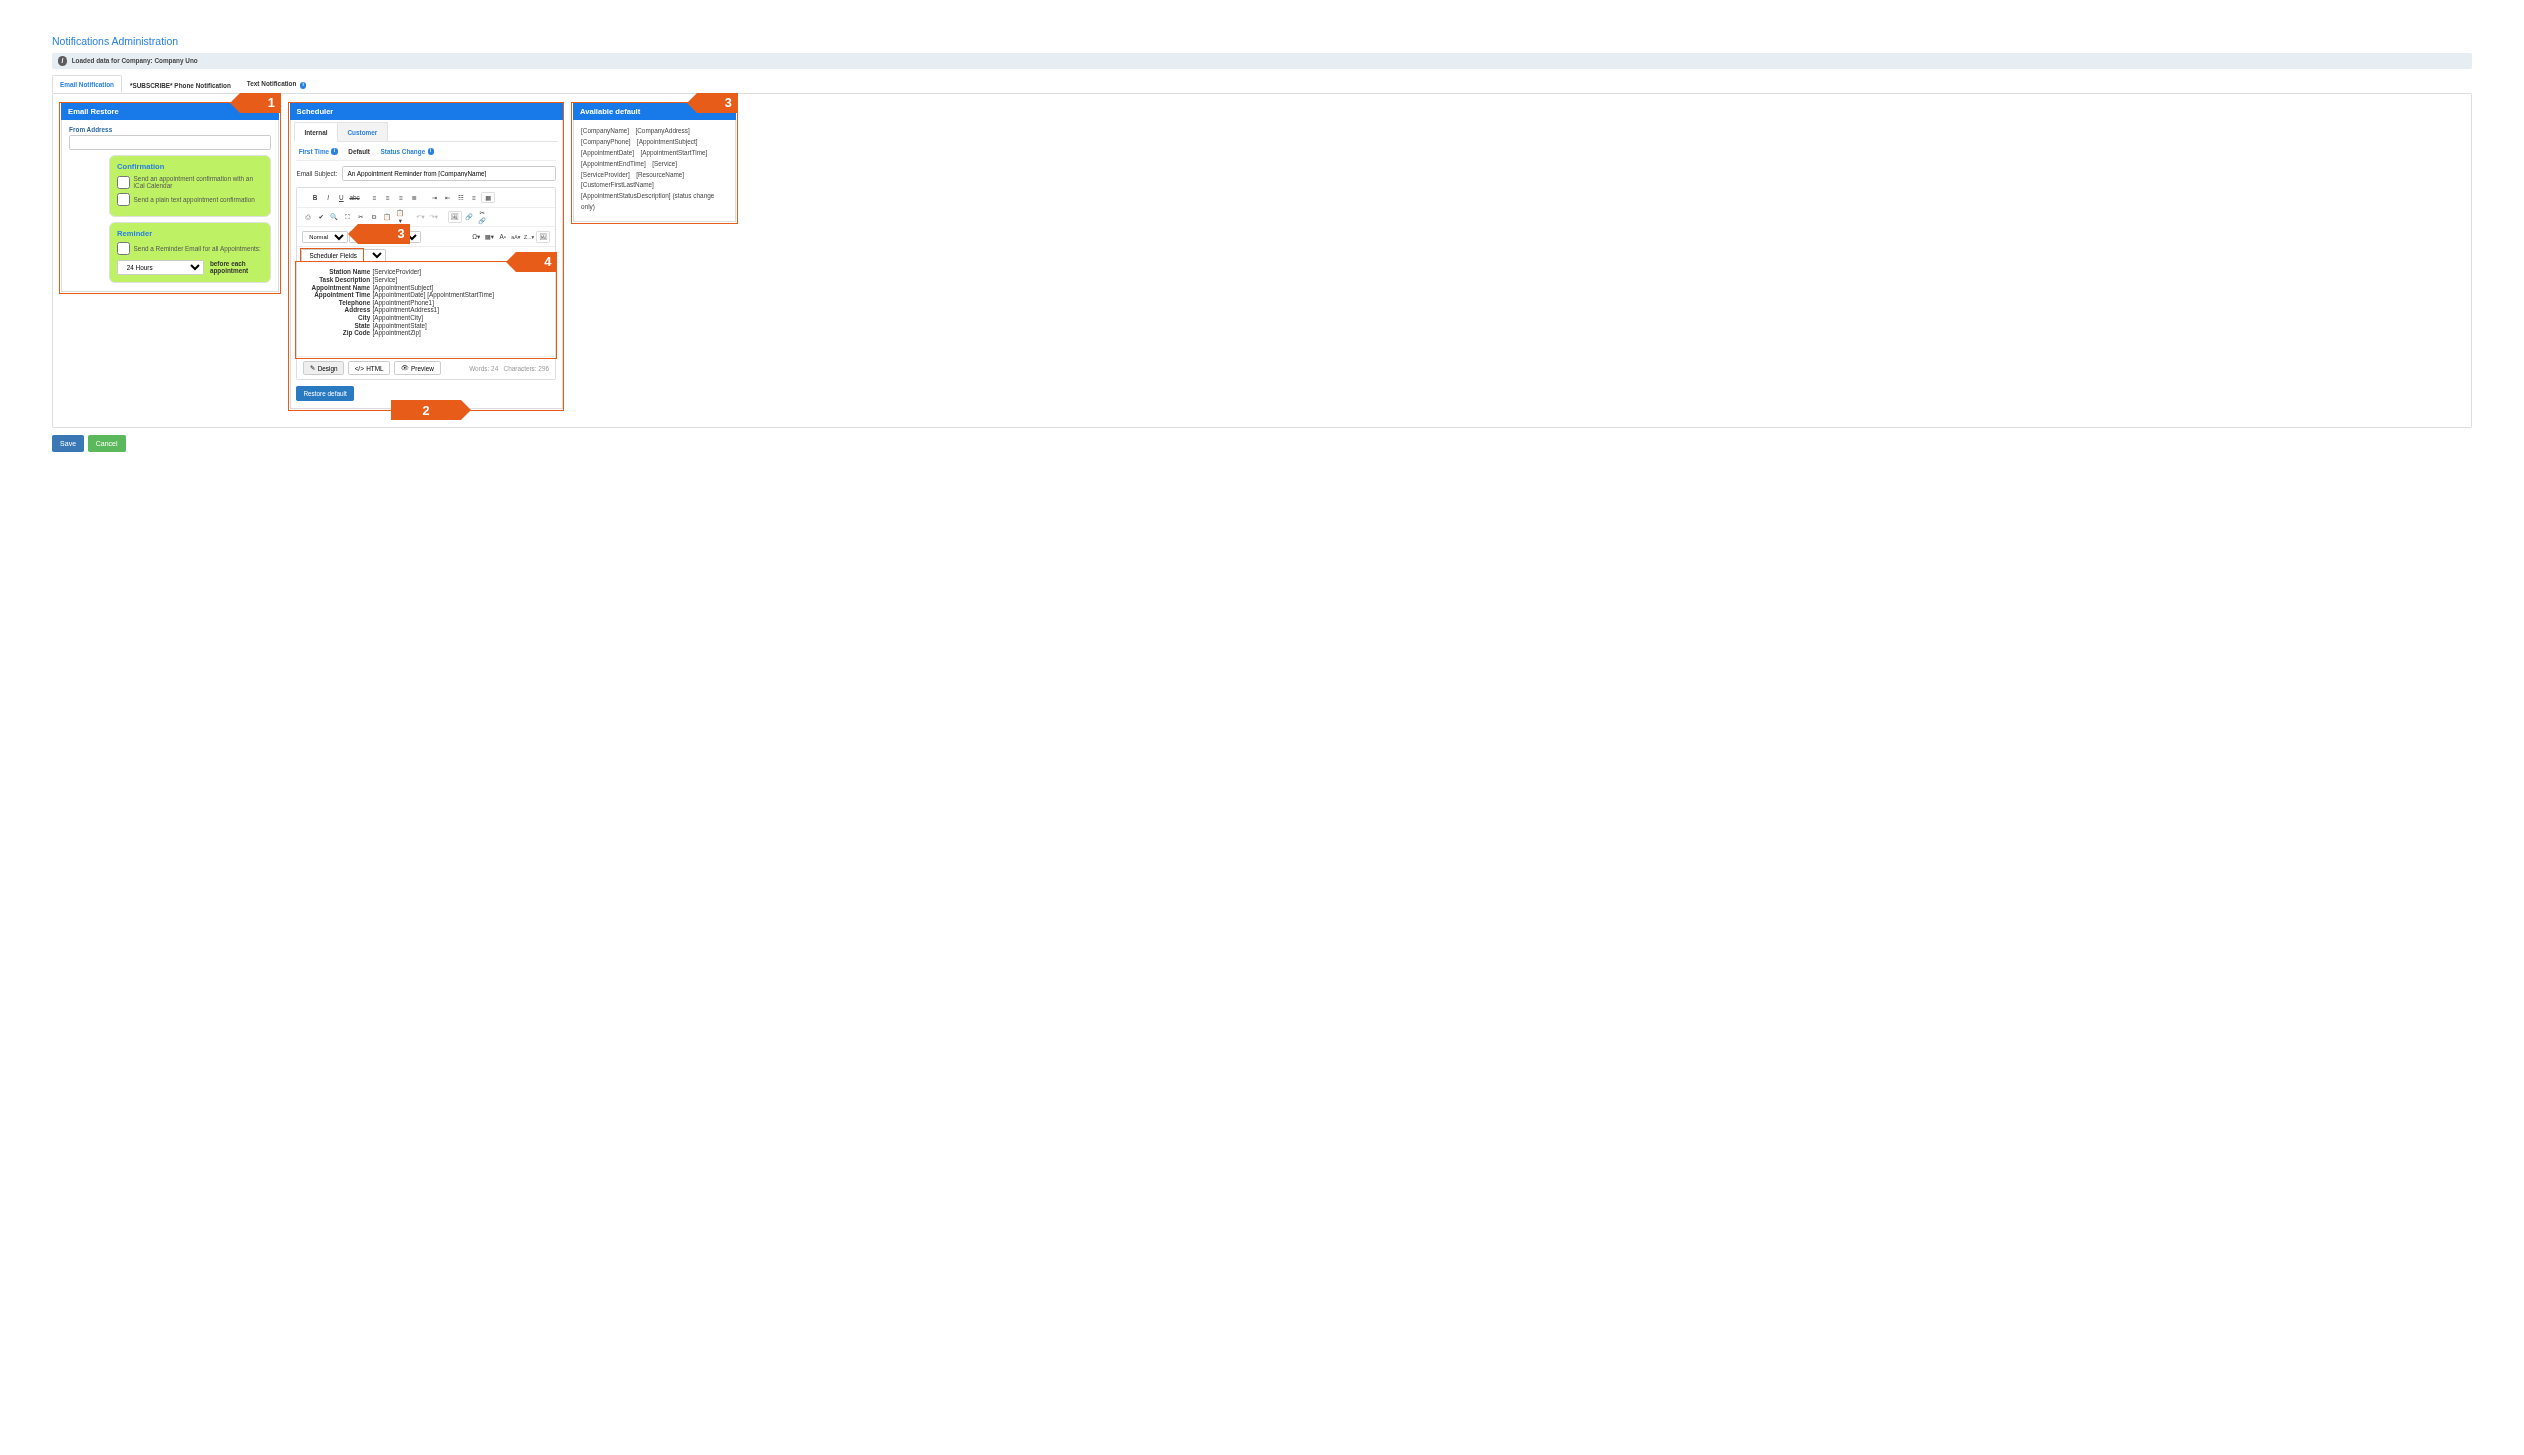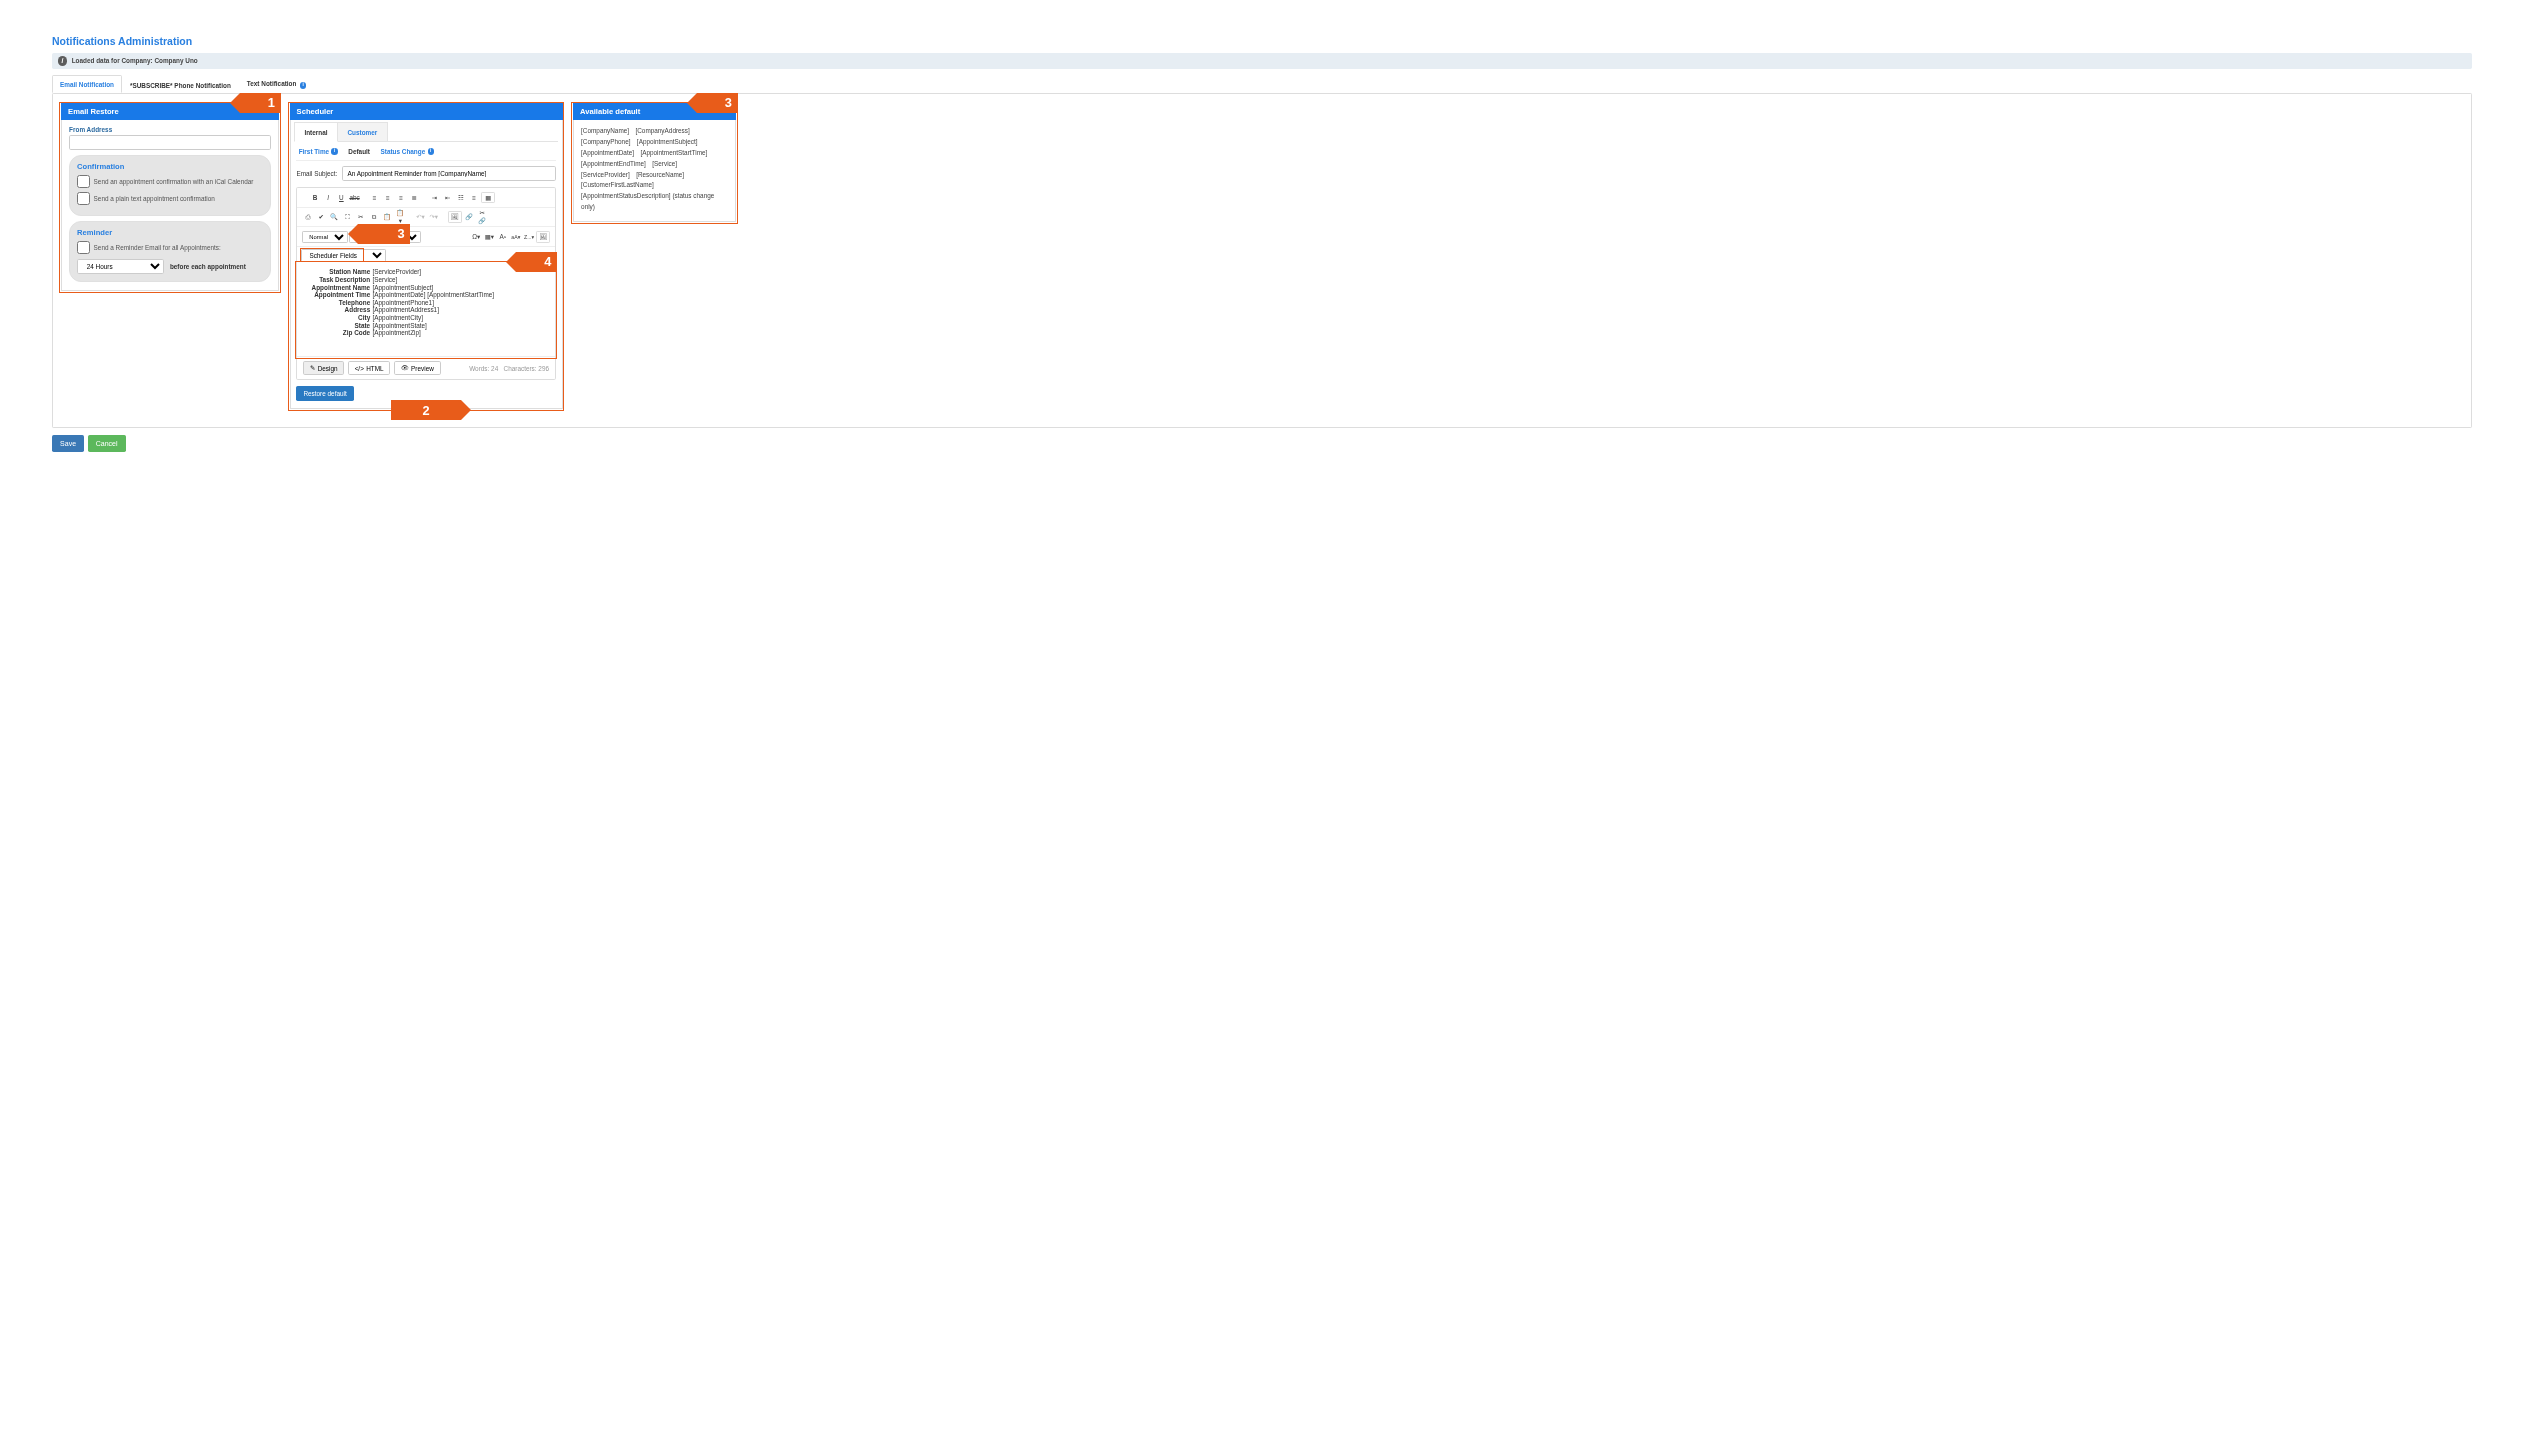--- a/index.html
+++ b/index.html
@@ -1,38 +1,38 @@
 <!DOCTYPE html>
 <html><head>
 <meta charset="utf-8">
 <style>
   * { box-sizing: border-box; }
   html, body { margin:0; padding:0; font-family: "Helvetica Neue", Arial, sans-serif; font-size:6.4px; color:#333; background:#fff; }
   .page { padding: 35px 52px 23px 52px; }
-  .page-title { color:#2a80e0; font-size:10.5px; font-weight:700; margin-bottom:5.8px; }
+  .page-title { color:#2a80e0; font-size:10.5px; font-weight:400; margin-bottom:5.8px; }
   .info-bar { background:#e6edf3; border-radius:1.7px; padding:3.5px 5.8px; display:flex; align-items:center; gap:4.6px; margin-bottom:5.8px; }
   .info-icon { width:9.3px; height:9.3px; border-radius:50%; background:#5c5c5c; color:#fff; display:flex; align-items:center; justify-content:center; font-weight:bold; font-style:italic; font-size:6.4px; }
   .info-text { font-weight:600; color:#444; font-size:6.4px; }
 
   .tabs-row { display:flex; align-items:flex-end; gap:0; }
   .tab { padding:4.6px 7px; font-size:6.4px; font-weight:bold; color:#333; cursor:pointer; border:0.6px solid transparent; border-bottom:none; }
   .tab.active { border:0.6px solid #ddd; border-bottom-color:#fff; color:#2a80e0; background:#fff; border-radius:1.7px 1.7px 0 0; }
   .tab .info-dot { display:inline-block; width:6.4px; height:6.4px; border-radius:50%; background:#2a80e0; color:#fff; font-size:4.6px; text-align:center; line-height:6.4px; margin-left:1.7px; }
 
   .main-panel { border:0.6px solid #ddd; border-radius:1.2px; padding:8.1px 8.1px 18.6px; display:flex; gap:10.5px; align-items:flex-start; margin-top:-0.6px; min-height:314px; }
 
   .panel { position:relative; }
   .panel-header { background:#1879e8; color:#fff; font-size:7.6px; font-weight:600; padding:4.6px 7px; }
   .panel-body { border:0.6px solid #ddd; border-top:none; background:#fff; padding:5.8px 7px 8.1px; }
 
   .col-left { width:218px; flex-shrink:0; }
   .col-mid  { width:273px; flex-shrink:0; }
   .col-right{ flex:1; max-width:163px; }
 
-  .section { border:0.6px solid #e0e0e0; border-radius:12px; padding:5.8px 7px 7px; margin-top:4.6px; background:#e5e5e5; }
+  .section { border:0.6px solid #e0e0e0; border-radius:6px; padding:5.8px 7px 7px; margin-top:4.6px; background:#bef264;margin-left:40px; }
   .section h3 { margin:0 0 4.6px; color:#2a80e0; font-size:7.6px; font-weight:600; }
   .chk-row { display:flex; align-items:center; gap:3.5px; margin:3.5px 0; font-size:6.4px; color:#555; }
   .chk-row input { margin:0; }
   .from-addr-label { color:#2c6aa0; font-weight:600; font-size:6.4px; }
   .from-addr-input { width:100%; border:0.6px solid #ccc; border-radius:1.7px; height:15px; padding:2.3px 3.5px; margin-top:2.3px; }
   .rem-row { display:flex; align-items:center; gap:5.8px; margin-top:4.6px; }
   select.std { border:0.6px solid #ccc; border-radius:1.7px; height:15px; padding:1.7px 4.6px; font-size:6.4px; background:#fff; min-width:87px; }
   .bold { font-weight:600; }
 
   .subtabs { display:flex; border-bottom:0.6px solid #e3e3e3; margin:-2.3px -2.3px 0; }

